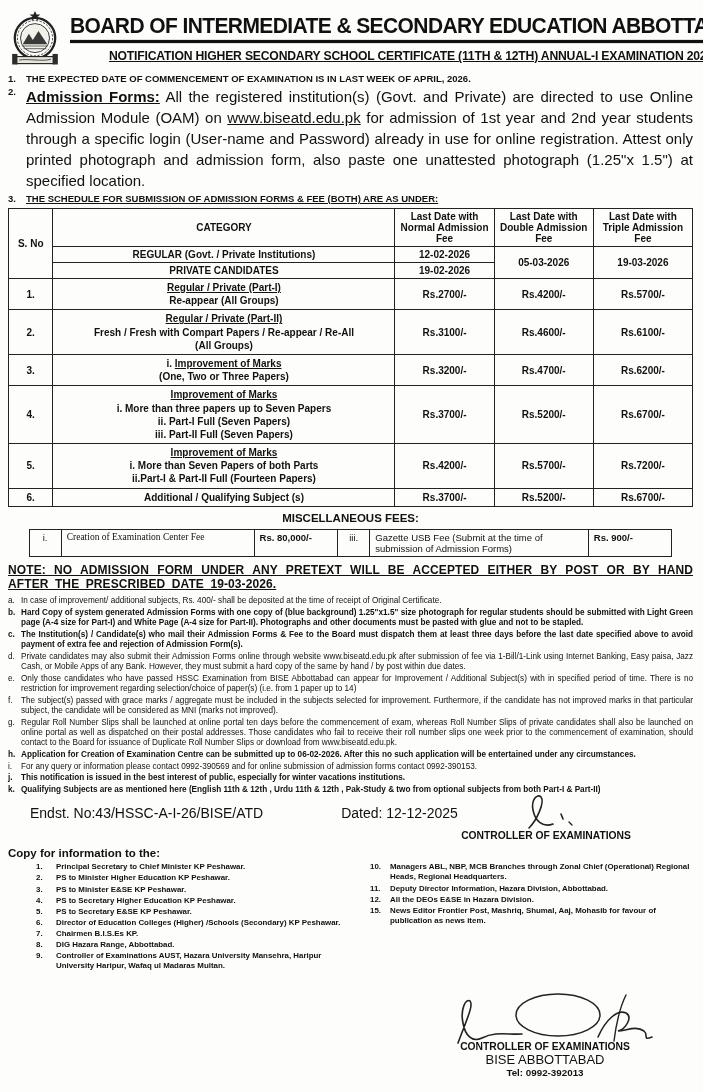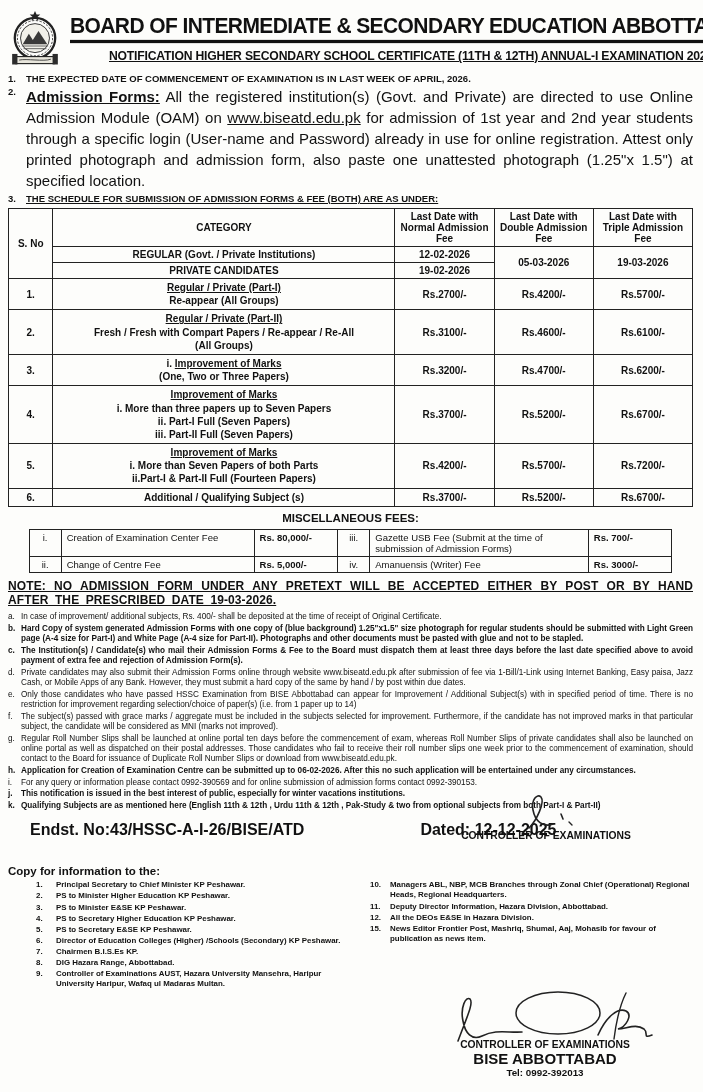--- a/index.html
+++ b/index.html
@@ -40,53 +40,53 @@
   .sno-col { width:6.5%; }
   td.cat { font-weight:700; font-size:10px; line-height:1.32; padding-left:8px;text-align:center; }
   td.cat .lines { white-space:pre-line; }
   td.amount { font-size:10.3px; }
   
   .misc-title { text-align:center; font-weight:700; font-size:11.5px; margin-top:5px; }
   table.misc { width:94%; margin:5px auto 0 auto; border-collapse:collapse; }
   table.misc td { border:1.4px solid #222; font-size:9.5px; padding:2px 5px; vertical-align:top; }
   table.misc td.n { width:5%; text-align:center; }
   table.misc td.f { width:13%; font-weight:700; }
-  table.misc td.d1 { width:30%; }
+  table.misc td.d1 { width:30%;font-family:Liberation Serif, serif; }
   table.misc td.d2 { width:34%; }
   
   .big-note {
     margin-top:6px; font-size:12px; font-weight:700; text-align:justify;
     text-decoration:underline; letter-spacing:0.1px; word-spacing:3px;
   }
   
   .notes { margin-top:5px; }
   .note-item { display:flex; margin-top:1.5px; }
   .note-letter { flex:0 0 13px; font-size:8.2px; }
   .note-text { flex:1; font-size:8.2px; line-height:1.25; text-align:justify; }
   .note-item.bold .note-text, .note-item.bold .note-letter { font-weight:700; }
   
-  .endst-row { display:flex; margin-top:10px; font-size:16px; font-weight:700; }
+  .endst-row { display:flex; margin-top:10px; font-size:14px; font-weight:400; }
   .endst-no { margin-left:22px; }
-  .endst-dated { margin-left:116px; }
+  .endst-dated { margin-left:78px; }
   .sig1-wrap { position:absolute; right:42px; top:790px; width:230px; text-align:center; }
   .sig1-wrap svg { display:block; margin:0 auto -4px auto; }
   .sig1-label { font-size:10.3px; font-weight:700; }
   
   .copy-title { font-size:11.5px; font-weight:700; margin-top:26px; }
   .copy-cols { display:flex; margin-top:2px; }
   .copy-col-left { flex:0 0 352px; padding-left:28px; }
   .copy-col-right { flex:1; padding-left:10px; }
   .copy-item { display:flex; margin-top:1px; }
   .copy-num { flex:0 0 20px; font-size:7.9px; font-weight:700; }
   .copy-text { flex:1; font-size:7.9px; font-weight:700; line-height:1.28; }
   
   .sig2-wrap { position:absolute; right:28px; bottom:14px; width:260px; text-align:center; }
   .sig2-wrap svg { display:block; margin:0 auto -8px auto; }
   .foot-line1 { font-size:10.3px; font-weight:700; }
-  .foot-line2 { font-size:15px; font-weight:700; }
+  .foot-line2 { font-size:13px; font-weight:400; }
   .foot-line3 { font-size:9.8px; font-weight:700; }
   a.doclink, span.doclink { text-decoration:underline; font-weight:400; color:#111; }
 </style>
 </head>
 <body>
 
 <div class="page">
 
   <div class="hdr">
     <svg class="crest" viewBox="0 0 60 66">
@@ -193,29 +193,21 @@
 
   <div class="misc-title">MISCELLANEOUS FEES:</div>
   <table class="misc">
     <tbody>
       <tr>
         <td class="n">i.</td>
         <td class="d1">Creation of Examination Center Fee</td>
         <td class="f">Rs. 80,000/-</td>
         <td class="n">iii.</td>
         <td class="d2">Gazette USB Fee (Submit at the time of submission of Admission Forms)</td>
-        <td class="f">Rs. 700/-</td>
-      </tr>
-      <tr>
-        <td class="n">ii.</td>
-        <td class="d1">Change of Centre Fee</td>
-        <td class="f">Rs. 5,000/-</td>
-        <td class="n">iv.</td>
-        <td class="d2">Amanuensis (Writer) Fee</td>
-        <td class="f">Rs. 3000/-</td>
+        <td class="f">Rs. 900/-</td>
       </tr>
     </tbody>
   </table>
 
   <div class="big-note">NOTE: NO ADMISSION FORM UNDER ANY PRETEXT WILL BE ACCEPTED EITHER BY POST OR BY HAND AFTER THE PRESCRIBED DATE 19-03-2026.</div>
 
   <div class="notes">
 
       <div class="note-item">
         <span class="note-letter">a.</span>

